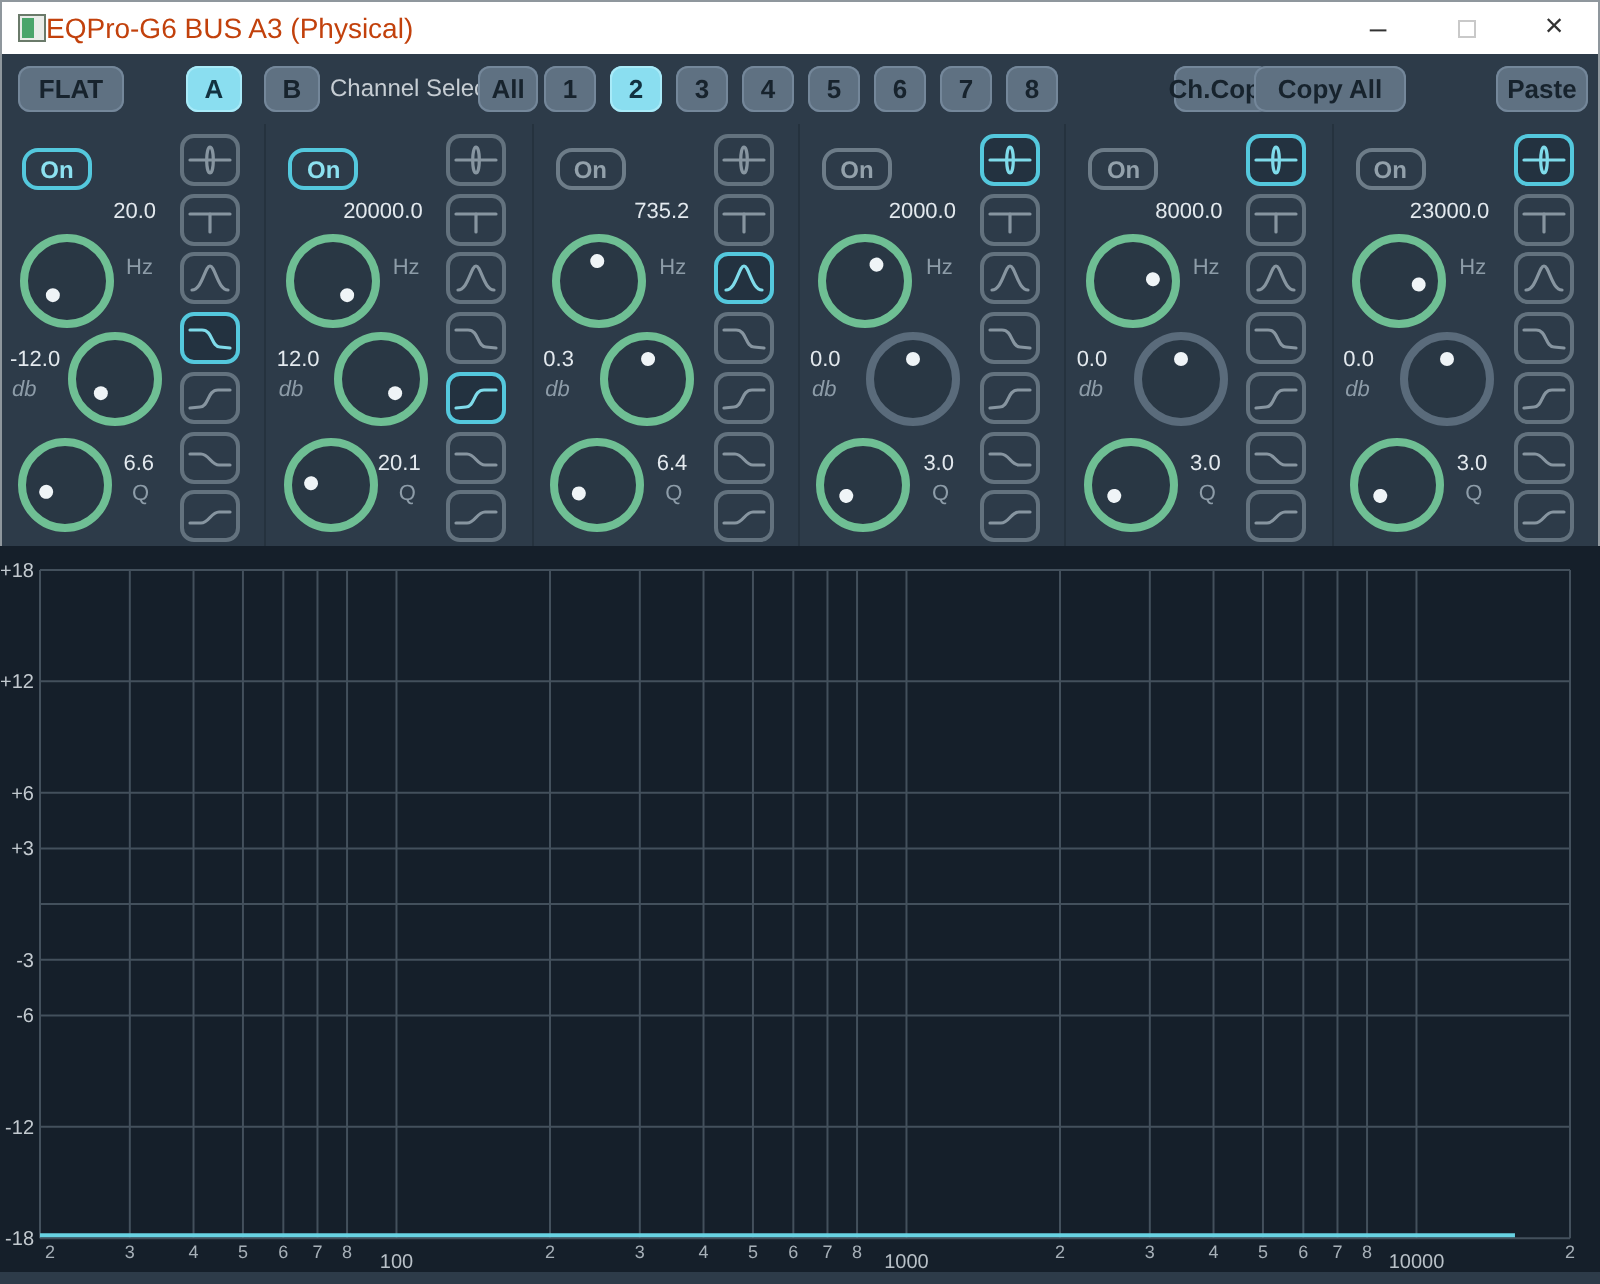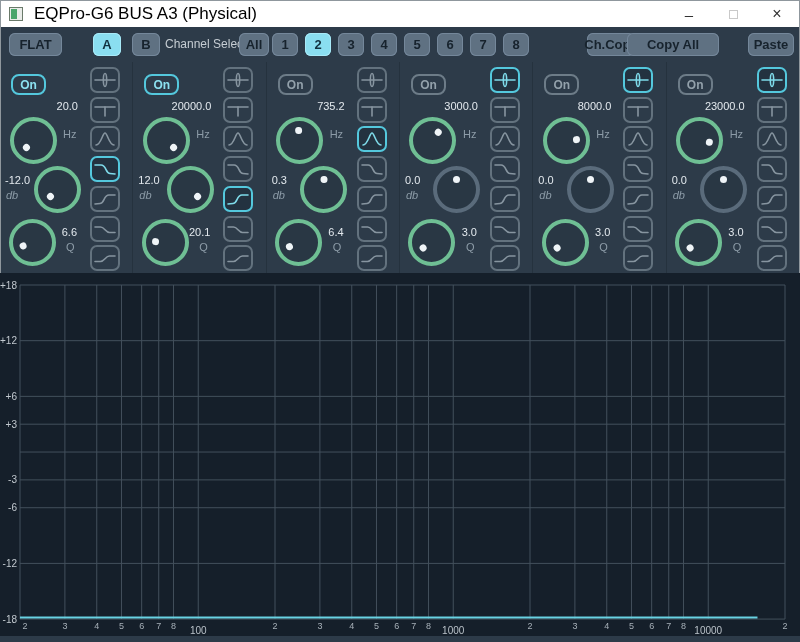--- a/index.html
+++ b/index.html
@@ -6,21 +6,21 @@
   *{box-sizing:border-box;}
   .window{
     position:relative;width:800px;height:642px;overflow:hidden;
     background:#2d3b49;font-family:"Liberation Sans",sans-serif;
     box-shadow:inset 0 0 0 1px #8f979d;
   }
   
   .titlebar{position:absolute;left:1px;top:1px;width:798px;height:26px;background:#ffffff;display:flex;align-items:center;}
   .app-icon{width:14px;height:14px;margin-left:8px;border:1px solid #6a7a6a;position:relative;background:#e9ece9;flex:none;}
   .app-icon::before{content:"";position:absolute;left:1px;top:1px;width:6px;height:10px;background:#4aa56b;}
-  .title-text{margin-left:11px;font-size:17px;color:#000000;white-space:nowrap;}
+  .title-text{margin-left:0;font-size:14px;color:#c2410c;white-space:nowrap;}
   .caption-btns{margin-left:auto;display:flex;height:100%;}
   .cap-btn{width:44px;height:100%;display:flex;align-items:center;justify-content:center;font-size:14px;color:#222;cursor:default;}
   .cap-btn.max span{display:block;width:9px;height:9px;border:1px solid #c9c9c9;}
   .cap-btn.min{font-size:15px;color:#333;}
   .cap-btn.close{font-size:16px;color:#333;}
   
   .toolbar{position:absolute;left:1px;top:27px;width:798px;height:35px;}
   .tb-btn{
     position:absolute;top:6px;height:23px;border:none;border-radius:6px;
     background:#5f7182;color:#17232d;font-family:"Liberation Sans",sans-serif;
@@ -93,21 +93,21 @@
         <button class="tb-btn" style="left: 271px; width: 26px;">1</button>
         <button class="tb-btn sel" style="left: 304px; width: 26px;">2</button>
         <button class="tb-btn" style="left: 337px; width: 26px;">3</button>
         <button class="tb-btn" style="left: 370px; width: 26px;">4</button>
         <button class="tb-btn" style="left: 403px; width: 26px;">5</button>
         <button class="tb-btn" style="left: 436px; width: 26px;">6</button>
         <button class="tb-btn" style="left: 469px; width: 26px;">7</button>
         <button class="tb-btn" style="left: 502px; width: 26px;">8</button>
       </div>
     <button class="tb-btn" style="left:586px;width:48px;">Ch.Copy</button>
-    <button class="tb-btn" style="left:626px;width:92px;">Copy All</button>
+    <button class="tb-btn" style="left:626px;width:76px;">Copy All</button>
     <button class="tb-btn" style="left:747px;width:46px;">Paste</button>
   </div>
 
   <div class="bands" id="bands">
       <div class="band">
         <button class="on-btn active">On</button>
         <div class="val freq-val">20.0</div>
         <div class="unit hz-lab">Hz</div>
         <div class="knob freq-knob">
           <div class="knob-rot" style="transform: rotate(-135deg);">
@@ -283,21 +283,21 @@
           </svg>
         </button>
         <button class="fbtn" style="top: 183.2px;">
           <svg width="24" height="18" viewBox="0 0 24 18">
             <path d="M2 12.5 H7.5 C11.5 12.5 12.5 7 16.5 7 H22" fill="none" stroke="currentColor" stroke-width="1.6" stroke-linecap="round"></path>
           </svg>
         </button>
       </div>
       <div class="band">
         <button class="on-btn inactive">On</button>
-        <div class="val freq-val">3000.0</div>
+        <div class="val freq-val">2000.0</div>
         <div class="unit hz-lab">Hz</div>
         <div class="knob freq-knob">
           <div class="knob-rot" style="transform: rotate(35deg);">
             <div class="knob-dot"></div>
           </div>
         </div>
         <div class="val gain-val">0.0</div>
         <div class="unit db-lab">db</div>
         <div class="knob gain-knob gray">
           <div class="knob-rot" style="transform: rotate(0deg);">

